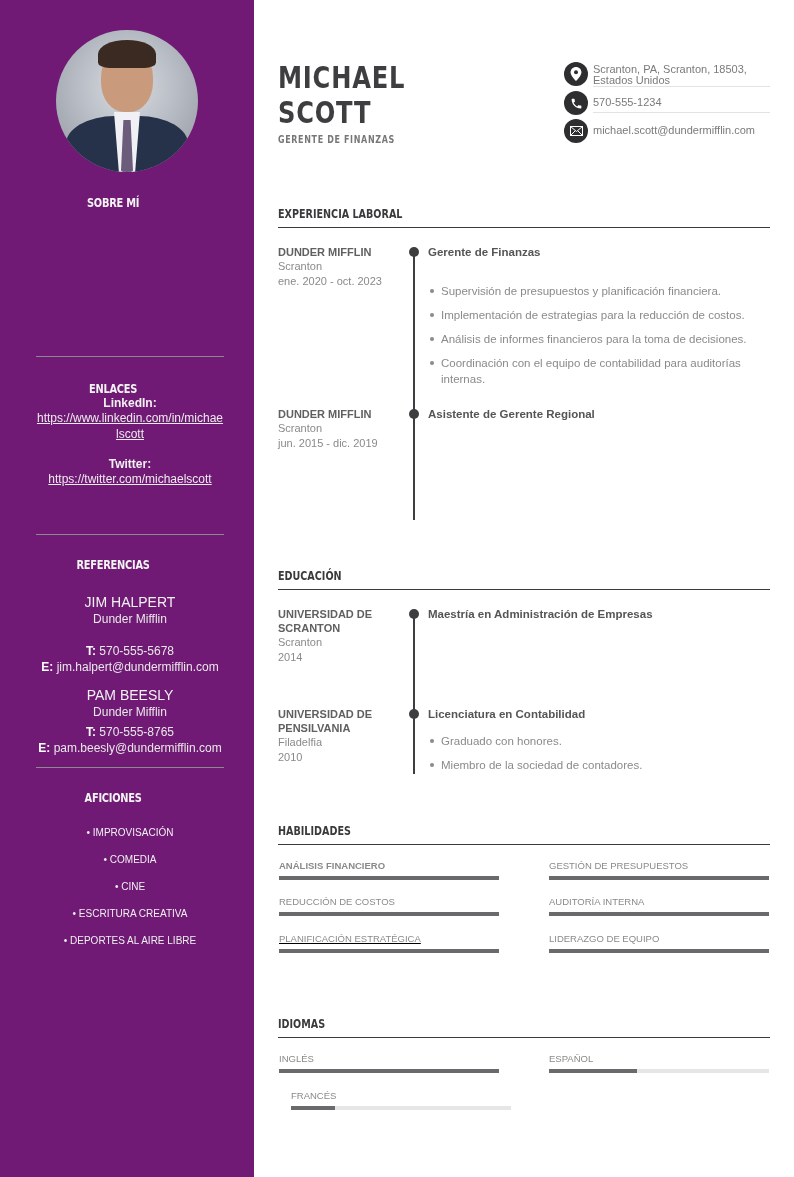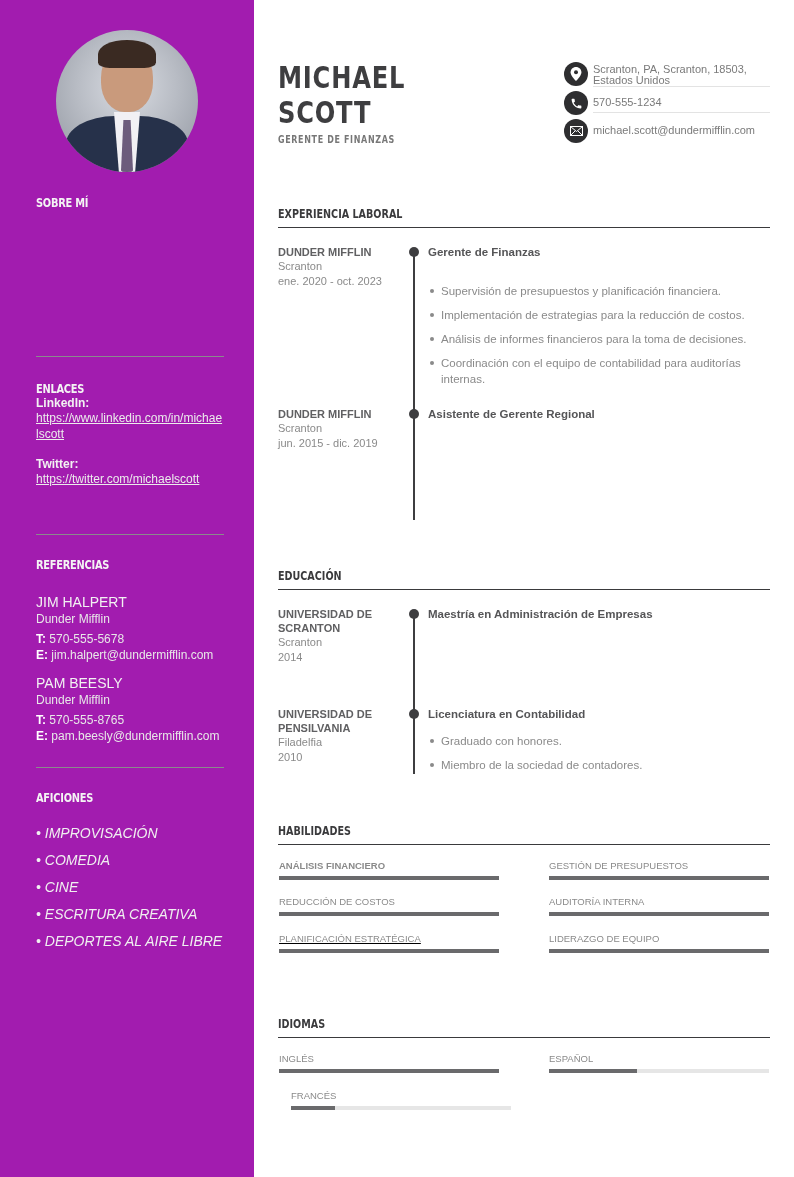--- a/index.html
+++ b/index.html
@@ -1,21 +1,21 @@
 <!DOCTYPE html>
 <html><head>
 <meta charset="utf-8">
 <style>
   * { box-sizing: border-box; margin: 0; padding: 0; }
   html, body { width: 794px; height: 1177px; background: #ffffff; }
   body { font-family: "Liberation Sans", sans-serif; position: relative; overflow: hidden; }
 
   .sidebar {
     position: absolute; left: 0; top: 0; width: 254px; height: 1177px;
-    background: #a21caf; color: #f0f0f0;
+    background: #701a75; color: #f0f0f0; text-align: center;
   }
   .avatar {
     position: absolute; left: 56px; top: 30px; width: 142px; height: 142px; border-radius: 50%;
     background: radial-gradient(circle at 50% 40%, #d9dce2 0%, #b8bcc4 45%, #8d929c 100%);
     overflow: hidden;
   }
   .avatar .head {
     position: absolute; left: 45px; top: 16px; width: 52px; height: 66px; border-radius: 48% 48% 45% 45%;
     background: #c99a7c;
   }
@@ -42,21 +42,21 @@
     letter-spacing: -0.3px; color: #f4f4f4; transform: scaleX(0.82); transform-origin: left;
     text-transform: uppercase;
   }
   .sb-divider { position: absolute; left: 36px; width: 188px; height: 1px; background: #8a8a8c; }
   .about-text { font-size: 12px; line-height: 17.5px; color: #ececec; margin-top: 18px; }
   .link-label { font-size: 12px; font-weight: bold; color: #f2f2f2; }
   .link-url { font-size: 12px; color: #ececec; text-decoration: underline; line-height: 16px; word-break: break-all; display: block; }
   .ref-name { font-size: 14px; color: #f2f2f2; text-transform: uppercase; line-height: 17px; }
   .ref-line { font-size: 12px; color: #e8e8e8; line-height: 16px; }
   .ref-line b { color: #ffffff; }
-  .hobby { font-size: 14px; color: #f0f0f0; text-transform: uppercase; height: 27px; line-height: 12px; font-style: italic; }
+  .hobby { font-size: 10px; color: #f0f0f0; text-transform: uppercase; height: 27px; line-height: 12px; }
   .name {
     position: absolute; left: 278px; top: 60px; font-family: "DejaVu Sans", sans-serif; font-weight: bold;
     font-size: 31px; line-height: 35px; color: #3e3e40; letter-spacing: 1px;
     transform: scaleX(0.78); transform-origin: left top; text-transform: uppercase;
   }
   .job-title {
     position: absolute; left: 278px; top: 134px; font-family: "DejaVu Sans", sans-serif; font-weight: bold;
     font-size: 10px; color: #777; letter-spacing: 0.8px; transform: scaleX(0.8); transform-origin: left;
     text-transform: uppercase;
   }
@@ -123,21 +123,21 @@
       <a class="link-url">https://twitter.com/michaelscott</a>
     </div>
   </div>
   <div class="sb-divider" style="top:534px;"></div>
 
   <div class="sb-section" style="top:558px;">
     <div class="sb-title">REFERENCIAS</div>
     <div style="margin-top:22px;">
       <div class="ref-name">JIM HALPERT</div>
       <div class="ref-line">Dunder Mifflin</div>
-      <div class="ref-line" style="margin-top:4px;"><b>T:</b> <span>570-555-5678</span></div>
+      <div class="ref-line" style="margin-top:16px;"><b>T:</b> <span>570-555-5678</span></div>
       <div class="ref-line"><b>E:</b> <span>jim.halpert@dundermifflin.com</span></div>
     </div>
     <div style="margin-top:12px;">
       <div class="ref-name">PAM BEESLY</div>
       <div class="ref-line">Dunder Mifflin</div>
       <div class="ref-line" style="margin-top:4px;"><b>T:</b> <span>570-555-8765</span></div>
       <div class="ref-line"><b>E:</b> <span>pam.beesly@dundermifflin.com</span></div>
     </div>
   </div>
   <div class="sb-divider" style="top:767px;"></div>

